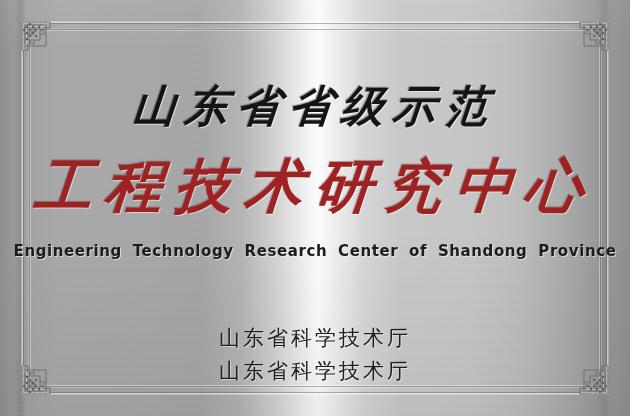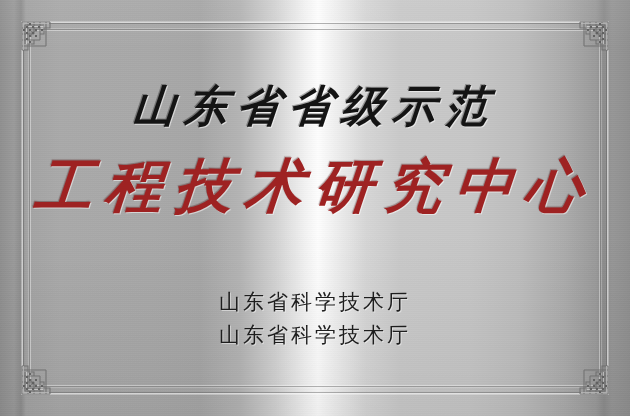--- a/index.html
+++ b/index.html
@@ -158,21 +158,21 @@
   }
 
   #issuer-block {
     margin-top: 62px;
     display: flex;
     flex-direction: column;
     align-items: center;
   }
   .line-issuer,
   .line-date {
-    font-family: Liberation Mono, monospace;
+    font-family: Liberation Sans, sans-serif;
     font-size: 21px;
     font-weight: 400;
     letter-spacing: 3px;
     color: #1e1e1e;
     text-shadow: 1px 1px 0 rgba(255,255,255,0.45);
     white-space: nowrap;
     line-height: 1.55;
   }
 </style>
 </head>
@@ -325,20 +325,21 @@
       <rect x="15" y="15" width="2" height="2"></rect>
     </g>
   </svg>
 
   <div id="content">
 
     <div class="line-cn-top">山东省省级示范</div>
 
     <div class="line-cn-main">工程技术研究中心</div>
 
+    <div class="line-en">Engineering Technology Research Center of Shandong Province</div>
 
     <div id="issuer-block">
       <div class="line-issuer">山东省科学技术厅</div>
       <div class="line-date">山东省科学技术厅</div>
     </div>
 
   </div>
 </div>
 
 </body></html>

